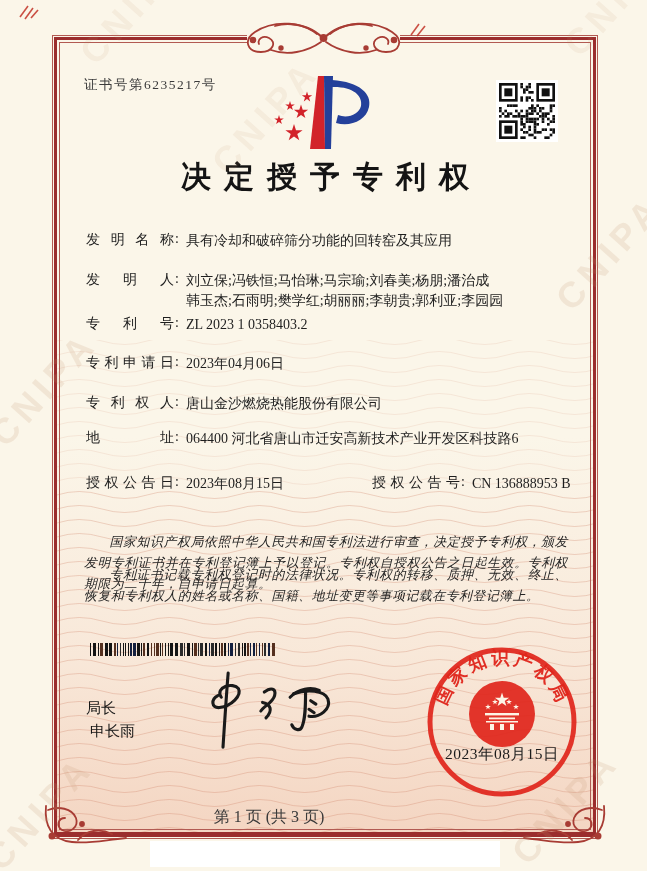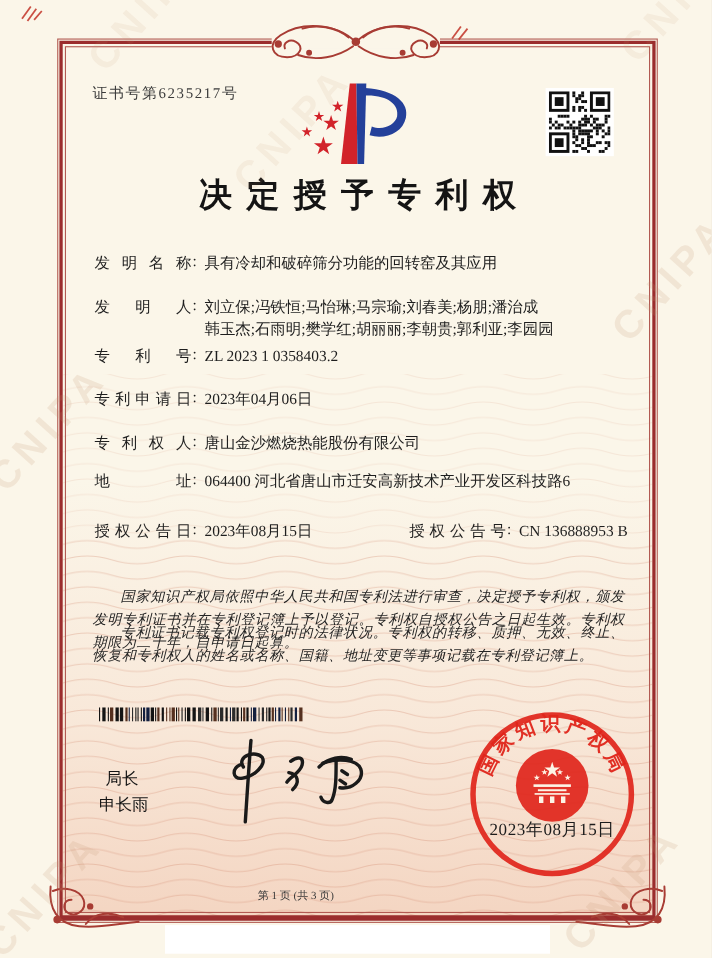--- a/index.html
+++ b/index.html
@@ -29,27 +29,27 @@
          font-size:30px;font-weight:bold;letter-spacing:13px;text-indent:13px;color:#141414;}
   .row{position:absolute;left:86px;font-size:14px;display:flex;align-items:flex-start;color:#1e1e1e;}
   .flabel{display:inline-flex;justify-content:space-between;width:88px;flex:none;}
   .colon{flex:none;margin:0 7px 0 1px;}
   .fvalue{line-height:20px;}
   .fvalue .cont{text-indent:14px;}
   .pair2{position:absolute;left:286px;top:0;display:flex;align-items:flex-start;}
   .para{position:absolute;left:84px;width:484px;font-size:12.8px;line-height:21px;
         font-style:italic;letter-spacing:0.6px;text-indent:2em;text-align:justify;color:#242424;}
   .barcode{position:absolute;left:90px;top:643px;width:190px;height:13px;display:flex;align-items:stretch;overflow:hidden;}
-  .sig-title{position:absolute;left:96px;top:699px;font-size:15px;color:#141414;}
+  .sig-title{position:absolute;left:86px;top:699px;font-size:15px;color:#141414;}
   .sig-name{position:absolute;left:90px;top:722px;font-size:15px;color:#141414;}
   .sig-script{position:absolute;left:182px;top:668px;}
   .seal{position:absolute;left:424px;top:644px;width:156px;height:156px;z-index:3;}
   .seal-date{position:absolute;left:0;top:100px;width:156px;text-align:center;
              font-size:15.5px;color:#1c1c1c;letter-spacing:0.5px;}
-  .footer-page{position:absolute;left:52px;top:807px;width:434px;text-align:center;font-size:10px;color:#3a3a3a;}
+  .footer-page{position:absolute;left:52px;top:807px;width:434px;text-align:center;font-size:16px;color:#3a3a3a;}
   .note-strip{position:absolute;left:150px;top:841px;width:350px;height:26px;background:#ffffff;z-index:2;}
   .note{position:absolute;left:0;top:845px;width:100%;text-align:center;font-size:14px;
         font-style:italic;letter-spacing:2px;color:#1e1e1e;z-index:3;}
 </style>
 </head>
 <body>
 
 <div class="page">
 
   <div class="wm" style="left:-26px;top:368px;">CNIPA</div>

